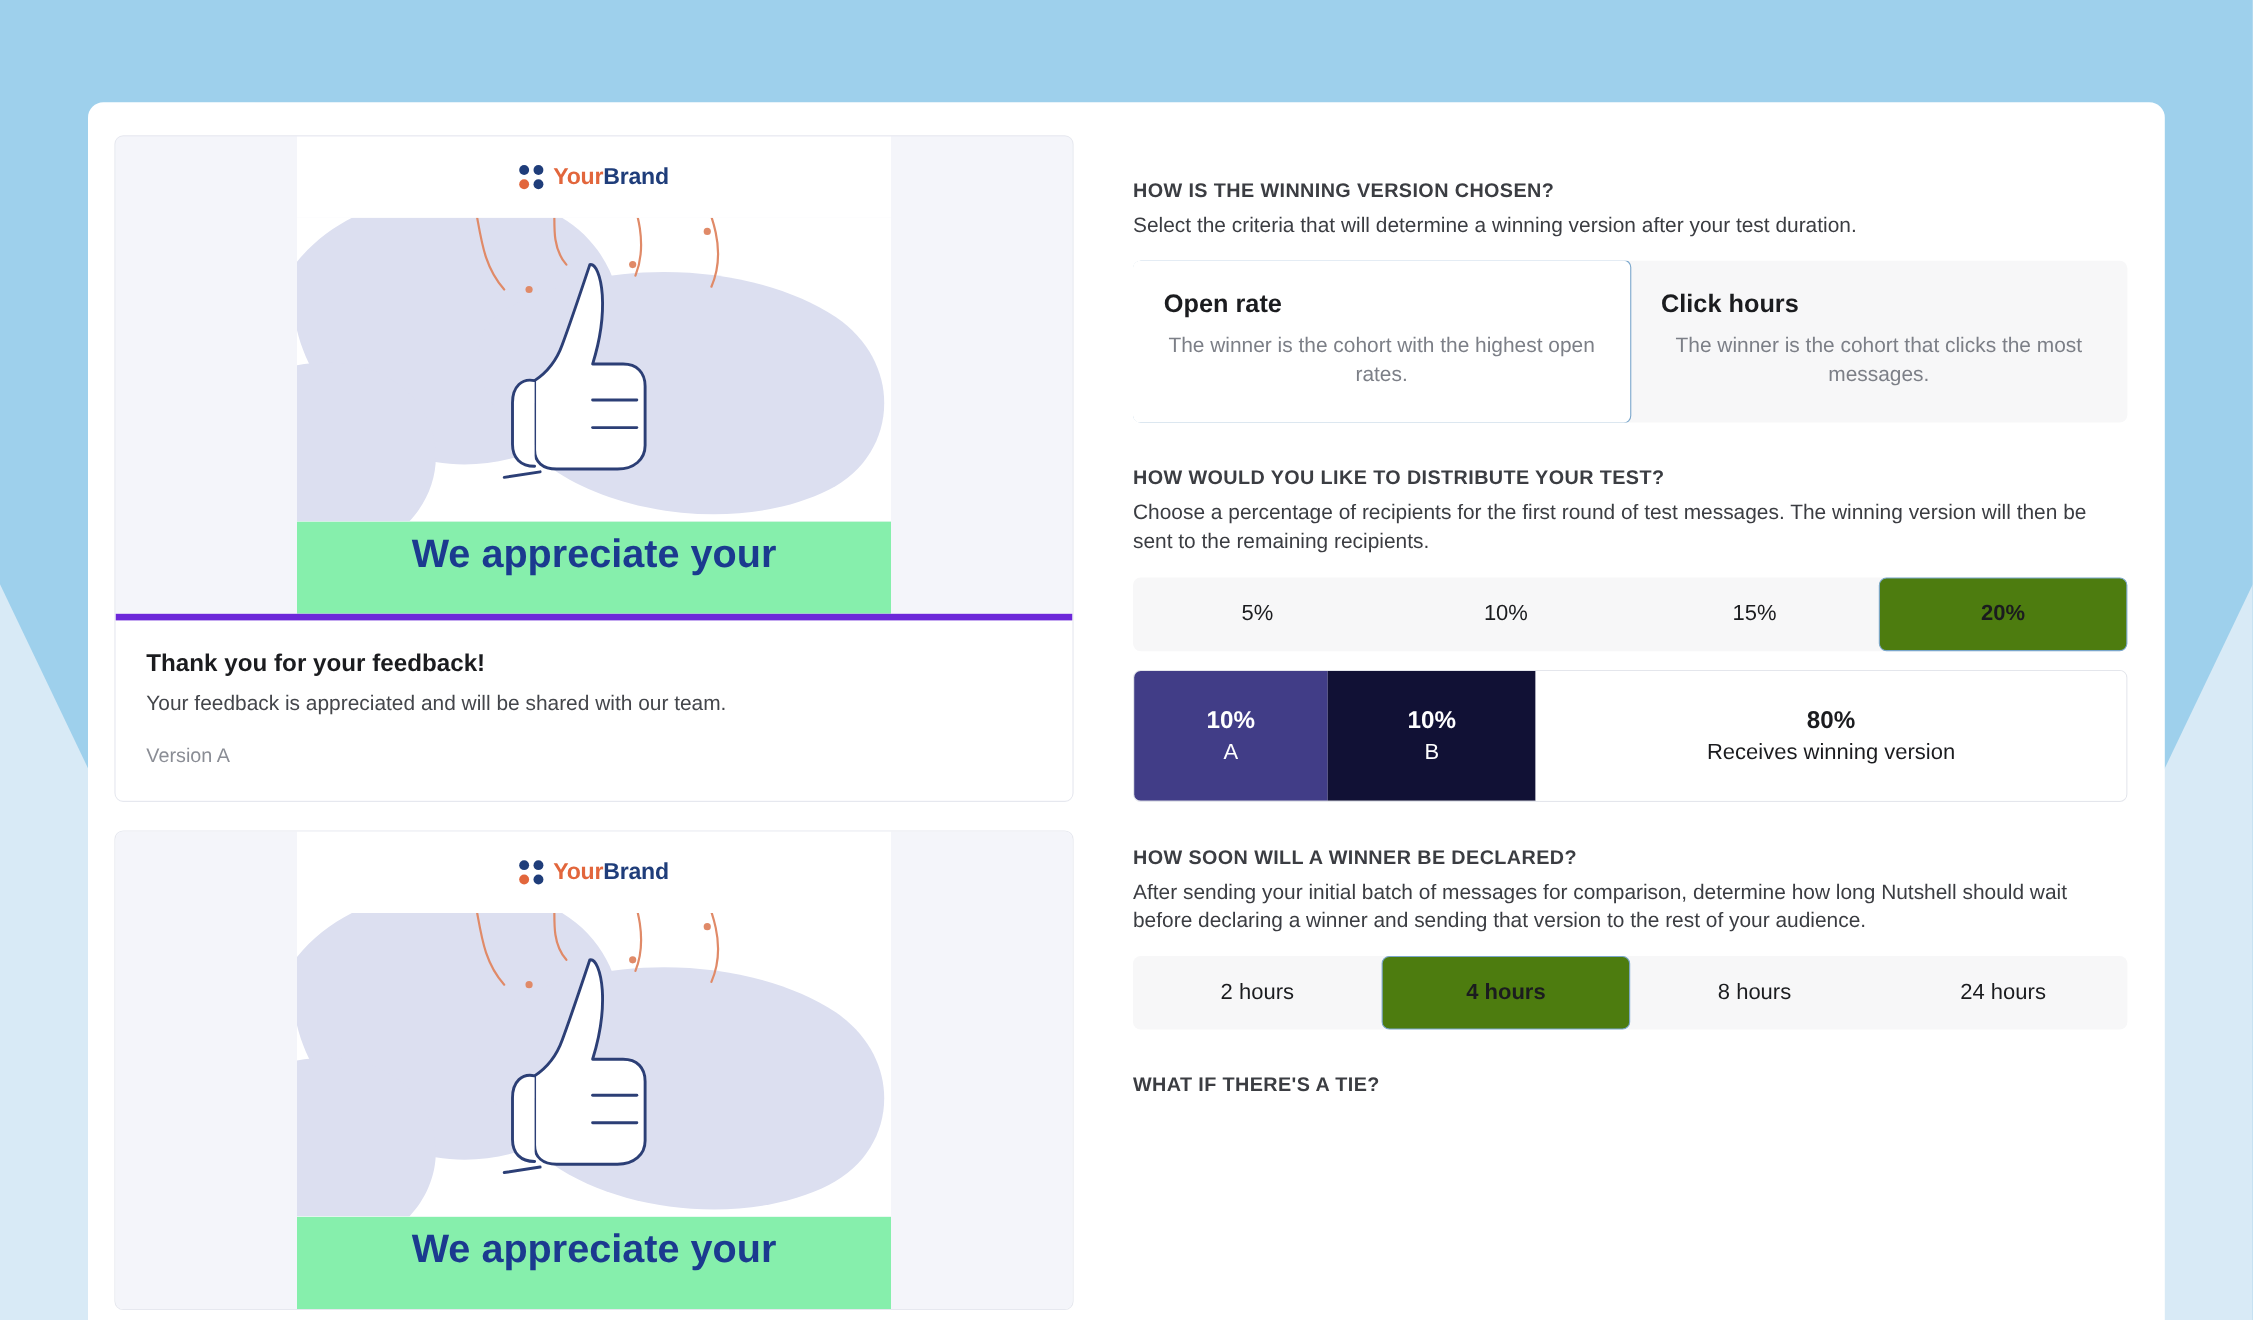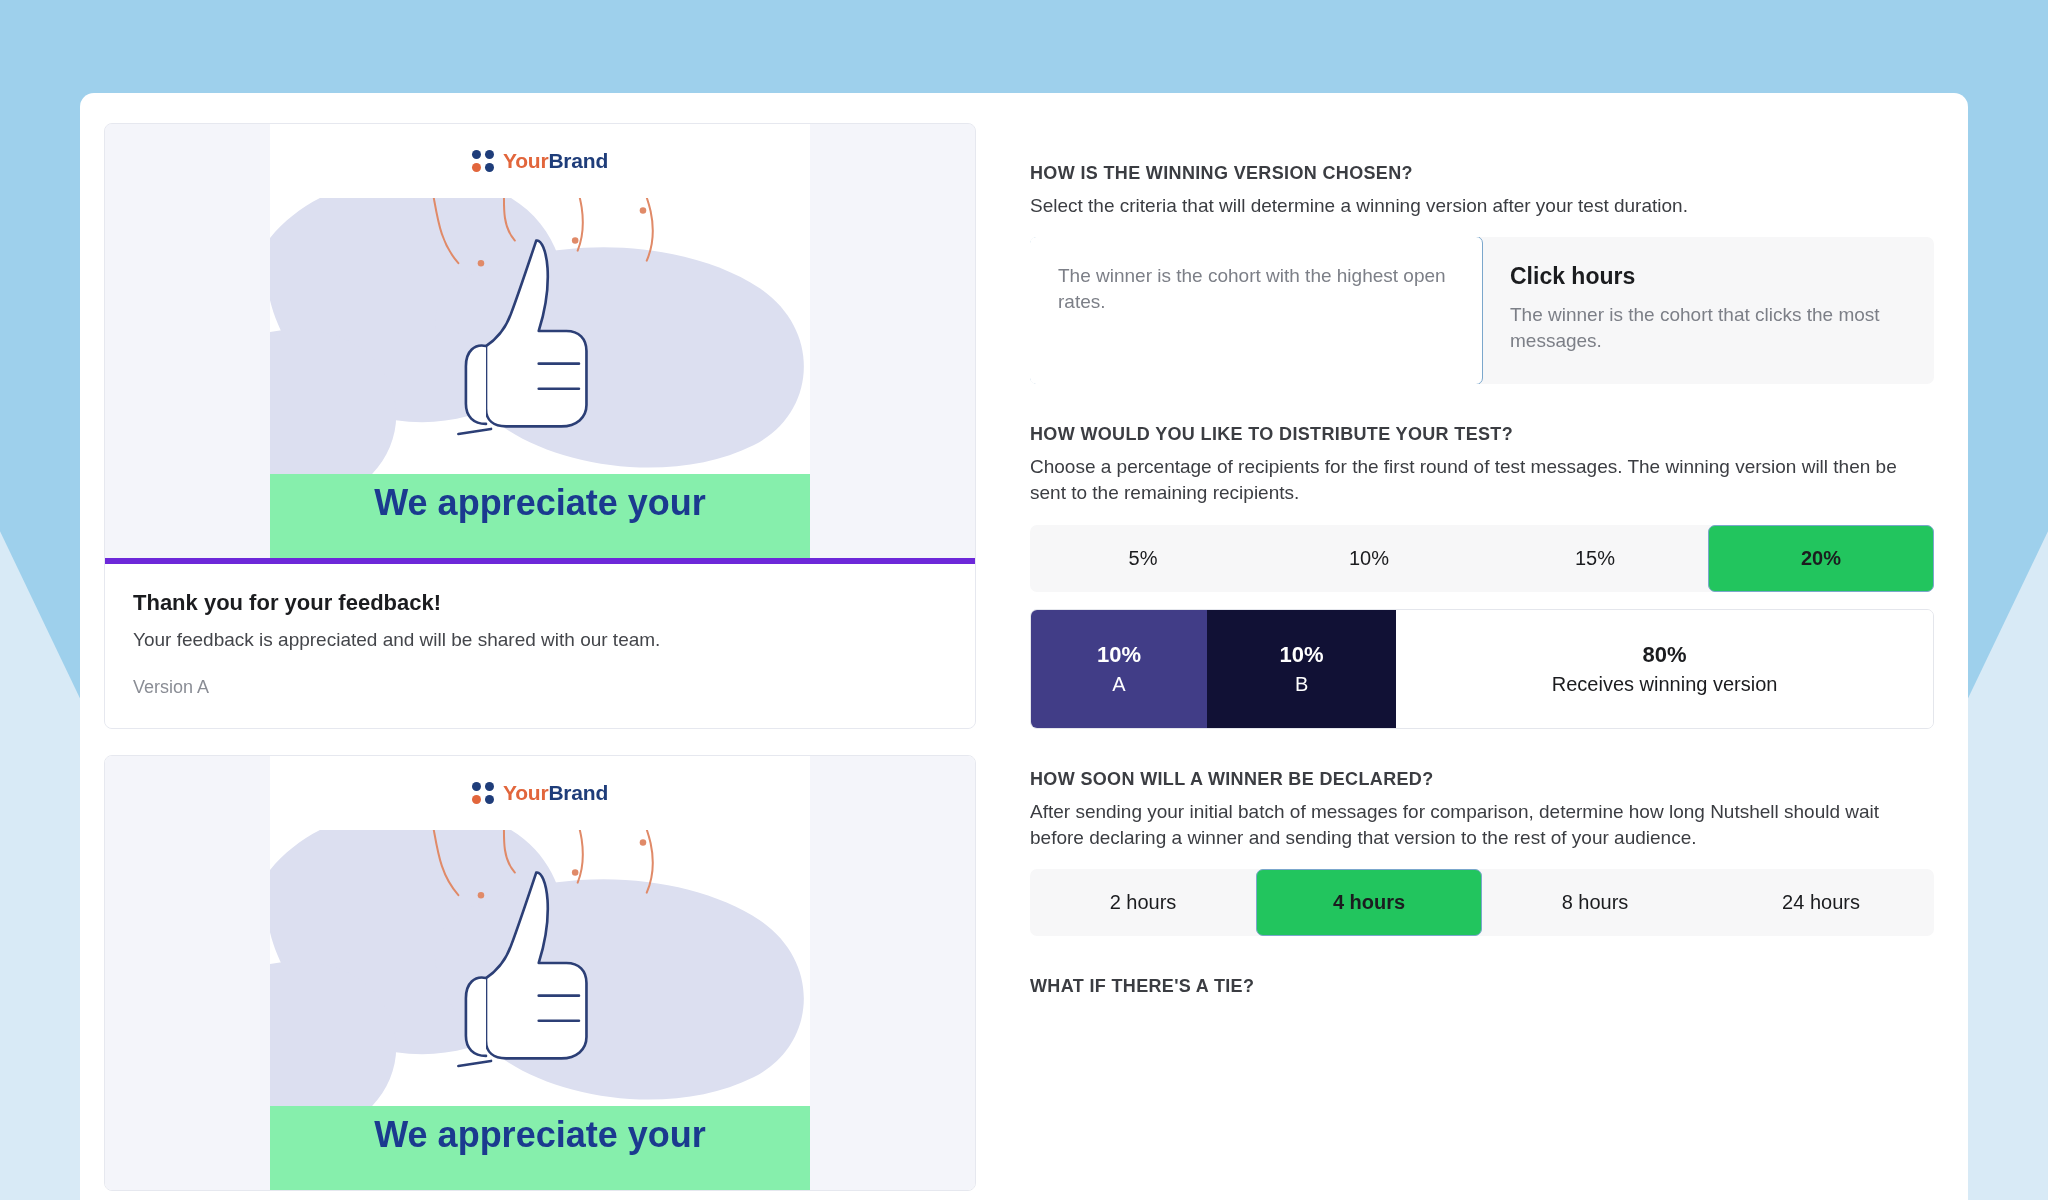--- a/index.html
+++ b/index.html
@@ -145,40 +145,40 @@
     padding: 26px 28px 30px 28px;
     cursor: pointer;
   }
   .criteria-card.selected {
     background: #ffffff;
     border: 1px solid #7ba7cc;
     border-radius: 7px;
     margin: -1px;
   }
   .criteria-name { font-size: 23px; font-weight: bold; color: #1b1c1f; margin-bottom: 12px; }
-  .criteria-desc { font-size: 19px; line-height: 1.37; color: #7c7f87; }
+  .criteria-desc { font-size: 19px; line-height: 1.37; color: #7c7f87; text-align: center; }
 
   
   .segmented {
     display: flex;
     background: #f7f7f8;
     border-radius: 7px;
     padding: 0;
   }
   .segment {
     flex: 1;
     text-align: center;
     font-size: 20px;
     color: #1b1c1f;
     padding: 21px 0;
     cursor: pointer;
     border: 1px solid transparent;
   }
   .segment.selected {
-    background: #22c55e;
+    background: #4d7c0f;
     font-weight: bold;
     border: 1px solid #7ba7cc;
     border-radius: 7px;
   }
 
   
   .dist-bar {
     display: flex;
     margin-top: 17px;
     border: 1px solid #e4e6ec;
@@ -317,20 +317,21 @@
   </div>
 
   <div id="settings-pane">
 
     <div class="section">
       <div class="section-heading">HOW IS THE WINNING VERSION CHOSEN?</div>
       <div class="section-desc">Select the criteria that will determine a winning version after your test duration.</div>
 
       <div class="criteria-row">
         <div class="criteria-card selected">
+          <div class="criteria-name">Open rate</div>
           <div class="criteria-desc">The winner is the cohort with the highest open rates.</div>
         </div>
         <div class="criteria-card">
           <div class="criteria-name">Click hours</div>
           <div class="criteria-desc">The winner is the cohort that clicks the most messages.</div>
         </div>
       </div>
     </div>
 
     <div class="section">

